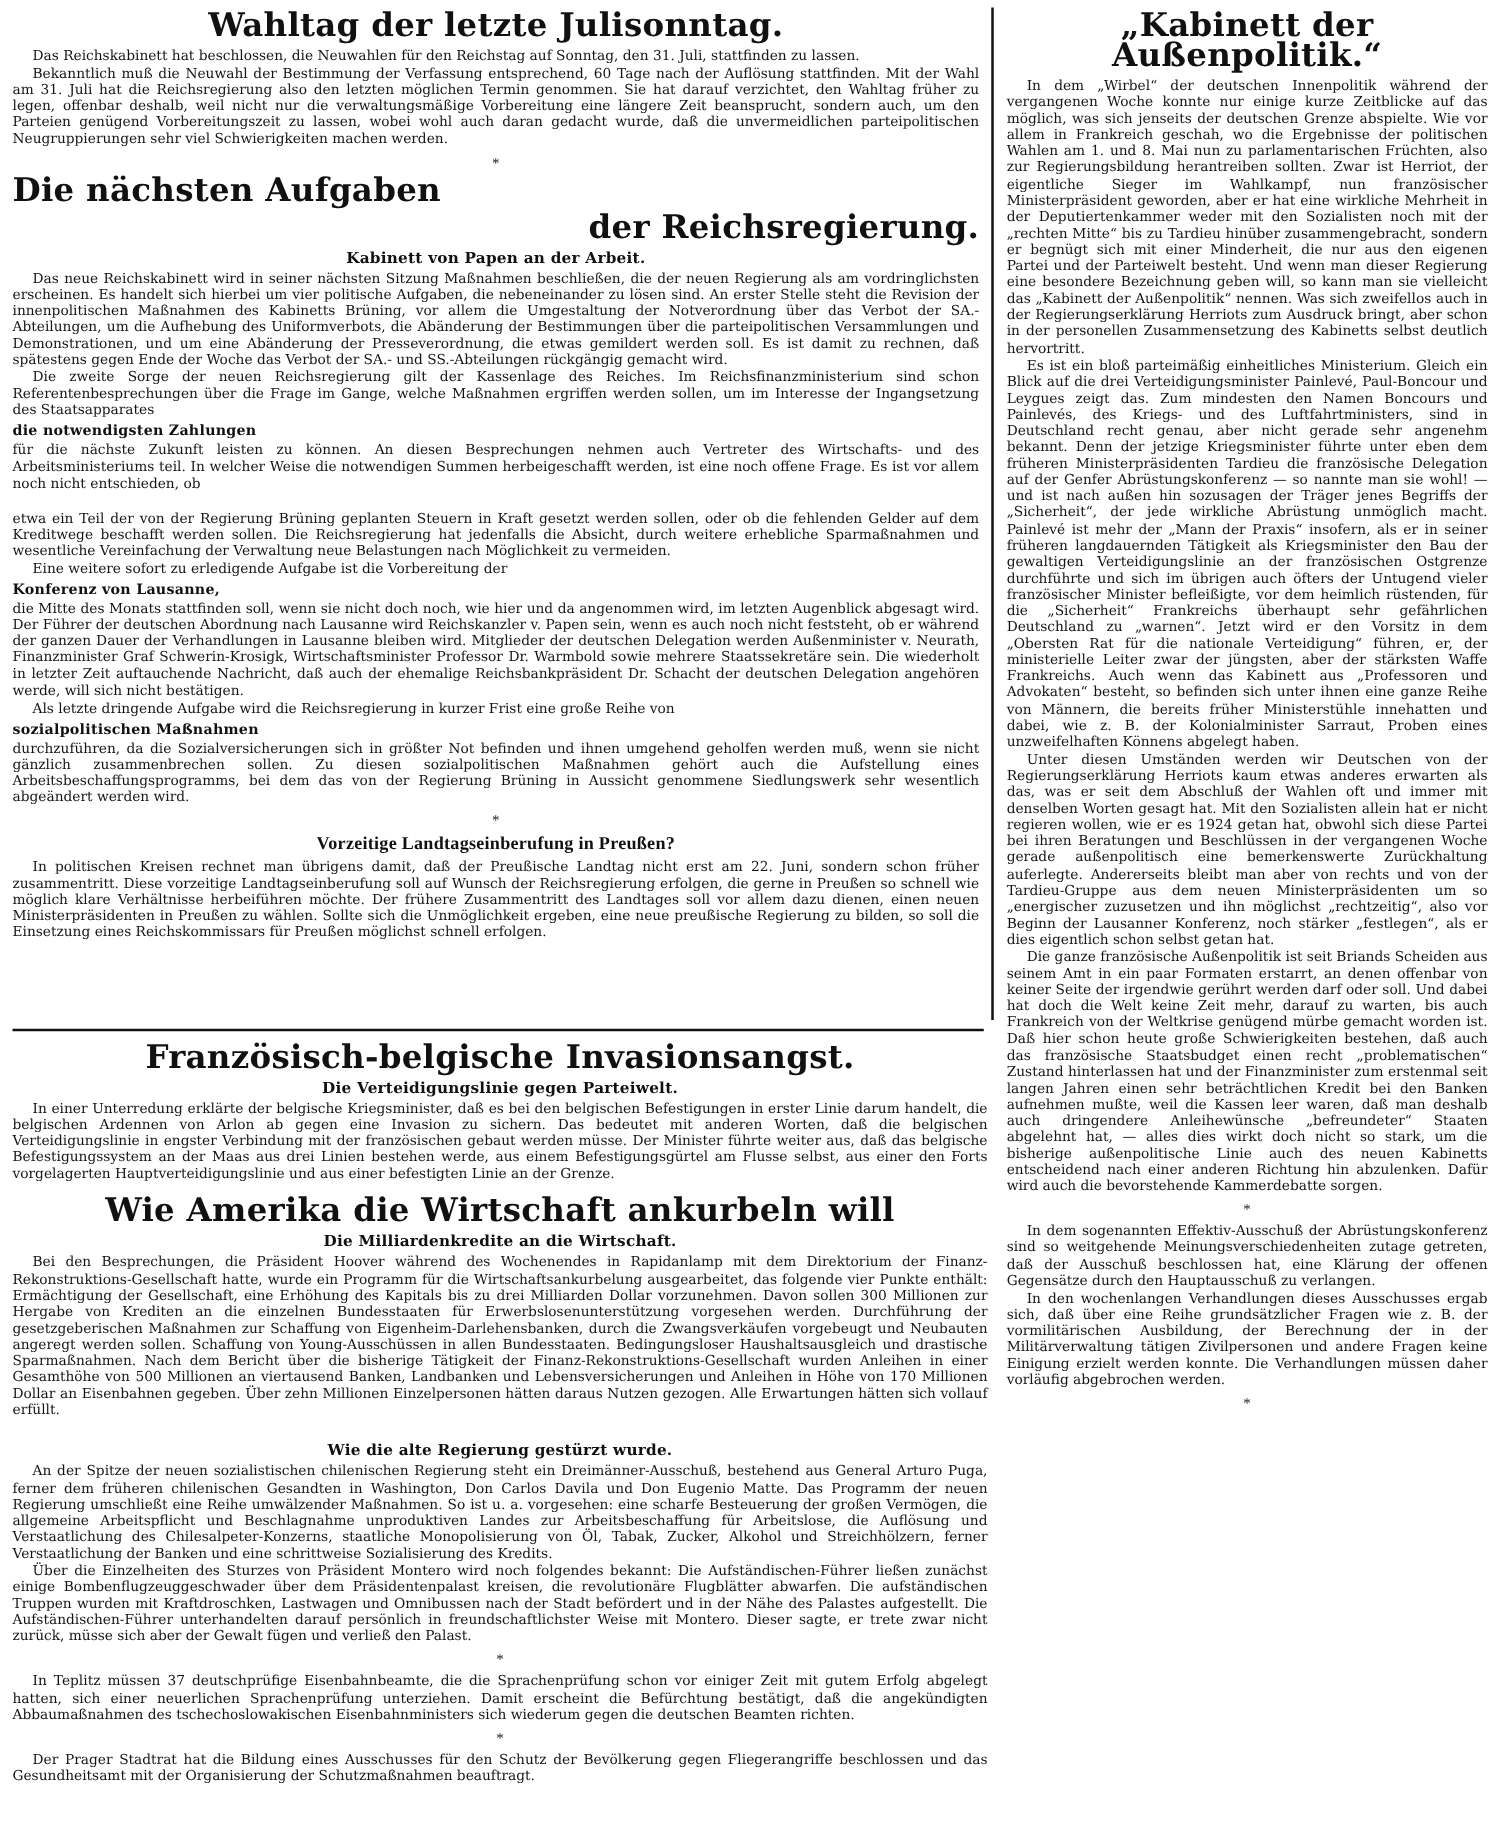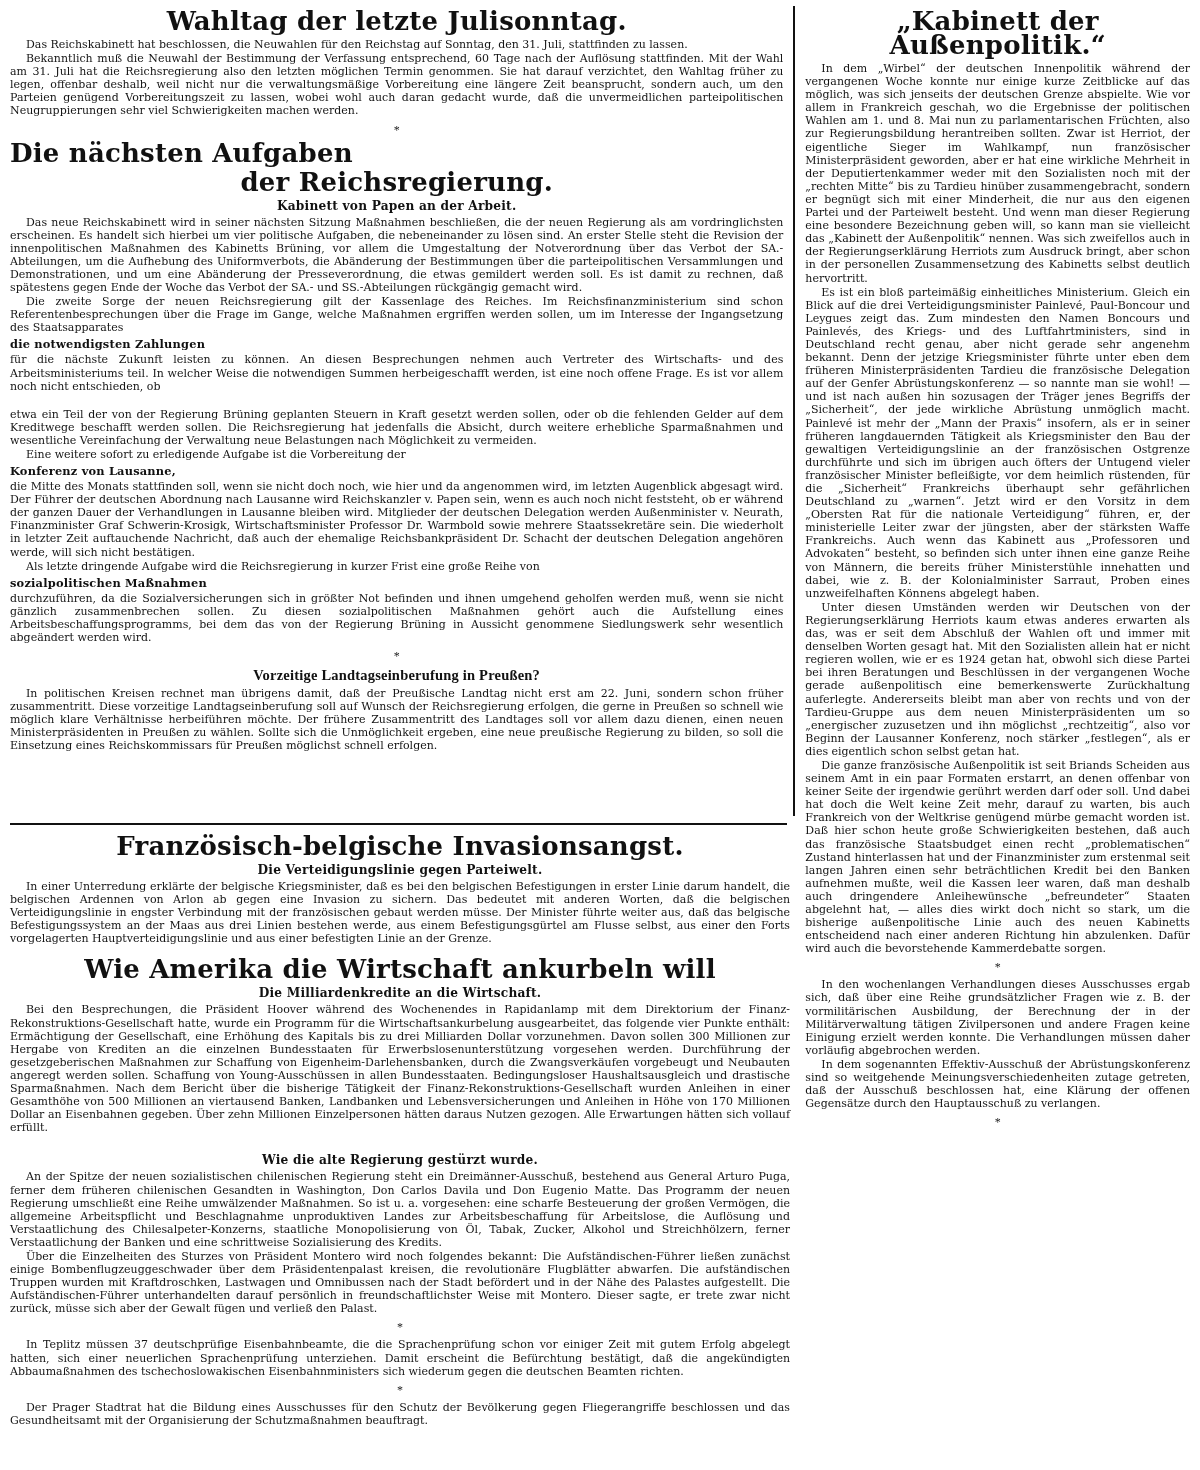--- a/index.html
+++ b/index.html
@@ -46,21 +46,21 @@
   }
   .head2{
     font-family:"DejaVu Serif", serif;
     font-weight:bold;
     font-size:26px;
     line-height:24px;
     text-align:center;
     margin:3px 0 5px 0;
   }
   .head2.left{text-align:left;}
-  .head2.right{}
+  .head2.right{text-align:right;}
   .head3{
     font-family:Liberation Serif, serif;
     font-weight:bold;
     font-size:14.5px;
     line-height:17px;
     text-align:center;
     margin:4px 0 3px 0;
   }
   .subhead{
     font-family:"DejaVu Serif", serif;
@@ -179,22 +179,22 @@
     <div class="rightcol">
       <div class="head2 fraktur">„Kabinett der Außenpolitik.“</div>
       <div class="body-txt">
         <p>In dem „Wirbel“ der deutschen Innenpolitik während der vergangenen Woche konnte nur einige kurze Zeitblicke auf das möglich, was sich jenseits der deutschen Grenze abspielte. Wie vor allem in Frankreich geschah, wo die Ergebnisse der politischen Wahlen am 1. und 8. Mai nun zu parlamentarischen Früchten, also zur Regierungsbildung herantreiben sollten. Zwar ist Herriot, der eigentliche Sieger im Wahlkampf, nun französischer Ministerpräsident geworden, aber er hat eine wirkliche Mehrheit in der Deputiertenkammer weder mit den Sozialisten noch mit der „rechten Mitte“ bis zu Tardieu hinüber zusammengebracht, sondern er begnügt sich mit einer Minderheit, die nur aus den eigenen Partei und der Parteiwelt besteht. Und wenn man dieser Regierung eine besondere Bezeichnung geben will, so kann man sie vielleicht das „Kabinett der Außenpolitik“ nennen. Was sich zweifellos auch in der Regierungserklärung Herriots zum Ausdruck bringt, aber schon in der personellen Zusammensetzung des Kabinetts selbst deutlich hervortritt.</p>
         <p>Es ist ein bloß parteimäßig einheitliches Ministerium. Gleich ein Blick auf die drei Verteidigungsminister Painlevé, Paul-Boncour und Leygues zeigt das. Zum mindesten den Namen Boncours und Painlevés, des Kriegs- und des Luftfahrtministers, sind in Deutschland recht genau, aber nicht gerade sehr angenehm bekannt. Denn der jetzige Kriegsminister führte unter eben dem früheren Ministerpräsidenten Tardieu die französische Delegation auf der Genfer Abrüstungskonferenz — so nannte man sie wohl! — und ist nach außen hin sozusagen der Träger jenes Begriffs der „Sicherheit“, der jede wirkliche Abrüstung unmöglich macht. Painlevé ist mehr der „Mann der Praxis“ insofern, als er in seiner früheren langdauernden Tätigkeit als Kriegsminister den Bau der gewaltigen Verteidigungslinie an der französischen Ostgrenze durchführte und sich im übrigen auch öfters der Untugend vieler französischer Minister befleißigte, vor dem heimlich rüstenden, für die „Sicherheit“ Frankreichs überhaupt sehr gefährlichen Deutschland zu „warnen“. Jetzt wird er den Vorsitz in dem „Obersten Rat für die nationale Verteidigung“ führen, er, der ministerielle Leiter zwar der jüngsten, aber der stärksten Waffe Frankreichs. Auch wenn das Kabinett aus „Professoren und Advokaten“ besteht, so befinden sich unter ihnen eine ganze Reihe von Männern, die bereits früher Ministerstühle innehatten und dabei, wie z. B. der Kolonialminister Sarraut, Proben eines unzweifelhaften Könnens abgelegt haben.</p>
         <p>Unter diesen Umständen werden wir Deutschen von der Regierungserklärung Herriots kaum etwas anderes erwarten als das, was er seit dem Abschluß der Wahlen oft und immer mit denselben Worten gesagt hat. Mit den Sozialisten allein hat er nicht regieren wollen, wie er es 1924 getan hat, obwohl sich diese Partei bei ihren Beratungen und Beschlüssen in der vergangenen Woche gerade außenpolitisch eine bemerkenswerte Zurückhaltung auferlegte. Andererseits bleibt man aber von rechts und von der Tardieu-Gruppe aus dem neuen Ministerpräsidenten um so „energischer zuzusetzen und ihn möglichst „rechtzeitig“, also vor Beginn der Lausanner Konferenz, noch stärker „festlegen“, als er dies eigentlich schon selbst getan hat.</p>
         <p>Die ganze französische Außenpolitik ist seit Briands Scheiden aus seinem Amt in ein paar Formaten erstarrt, an denen offenbar von keiner Seite der irgendwie gerührt werden darf oder soll. Und dabei hat doch die Welt keine Zeit mehr, darauf zu warten, bis auch Frankreich von der Weltkrise genügend mürbe gemacht worden ist. Daß hier schon heute große Schwierigkeiten bestehen, daß auch das französische Staatsbudget einen recht „problematischen“ Zustand hinterlassen hat und der Finanzminister zum erstenmal seit langen Jahren einen sehr beträchtlichen Kredit bei den Banken aufnehmen mußte, weil die Kassen leer waren, daß man deshalb auch dringendere Anleihewünsche „befreundeter“ Staaten abgelehnt hat, — alles dies wirkt doch nicht so stark, um die bisherige außenpolitische Linie auch des neuen Kabinetts entscheidend nach einer anderen Richtung hin abzulenken. Dafür wird auch die bevorstehende Kammerdebatte sorgen.</p>
       </div>
       <div class="star">*</div>
       <div class="body-txt">
+        <p>In dem sogenannten Effektiv-Ausschuß der Abrüstungskonferenz sind so weitgehende Meinungsverschiedenheiten zutage getreten, daß der Ausschuß beschlossen hat, eine Klärung der offenen Gegensätze durch den Hauptausschuß zu verlangen.</p>
         <p>In den wochenlangen Verhandlungen dieses Ausschusses ergab sich, daß über eine Reihe grundsätzlicher Fragen wie z. B. der vormilitärischen Ausbildung, der Berechnung der in der Militärverwaltung tätigen Zivilpersonen und andere Fragen keine Einigung erzielt werden konnte. Die Verhandlungen müssen daher vorläufig abgebrochen werden.</p>
-        <p>In dem sogenannten Effektiv-Ausschuß der Abrüstungskonferenz sind so weitgehende Meinungsverschiedenheiten zutage getreten, daß der Ausschuß beschlossen hat, eine Klärung der offenen Gegensätze durch den Hauptausschuß zu verlangen.</p>
       </div>
       <div class="star">*</div>
     </div>
   </div>
 
   <div style="display:flex;">
     <div style="width:790px;">
         <hr class="rule">
       </div>
     <div style="width:410px;"></div>

